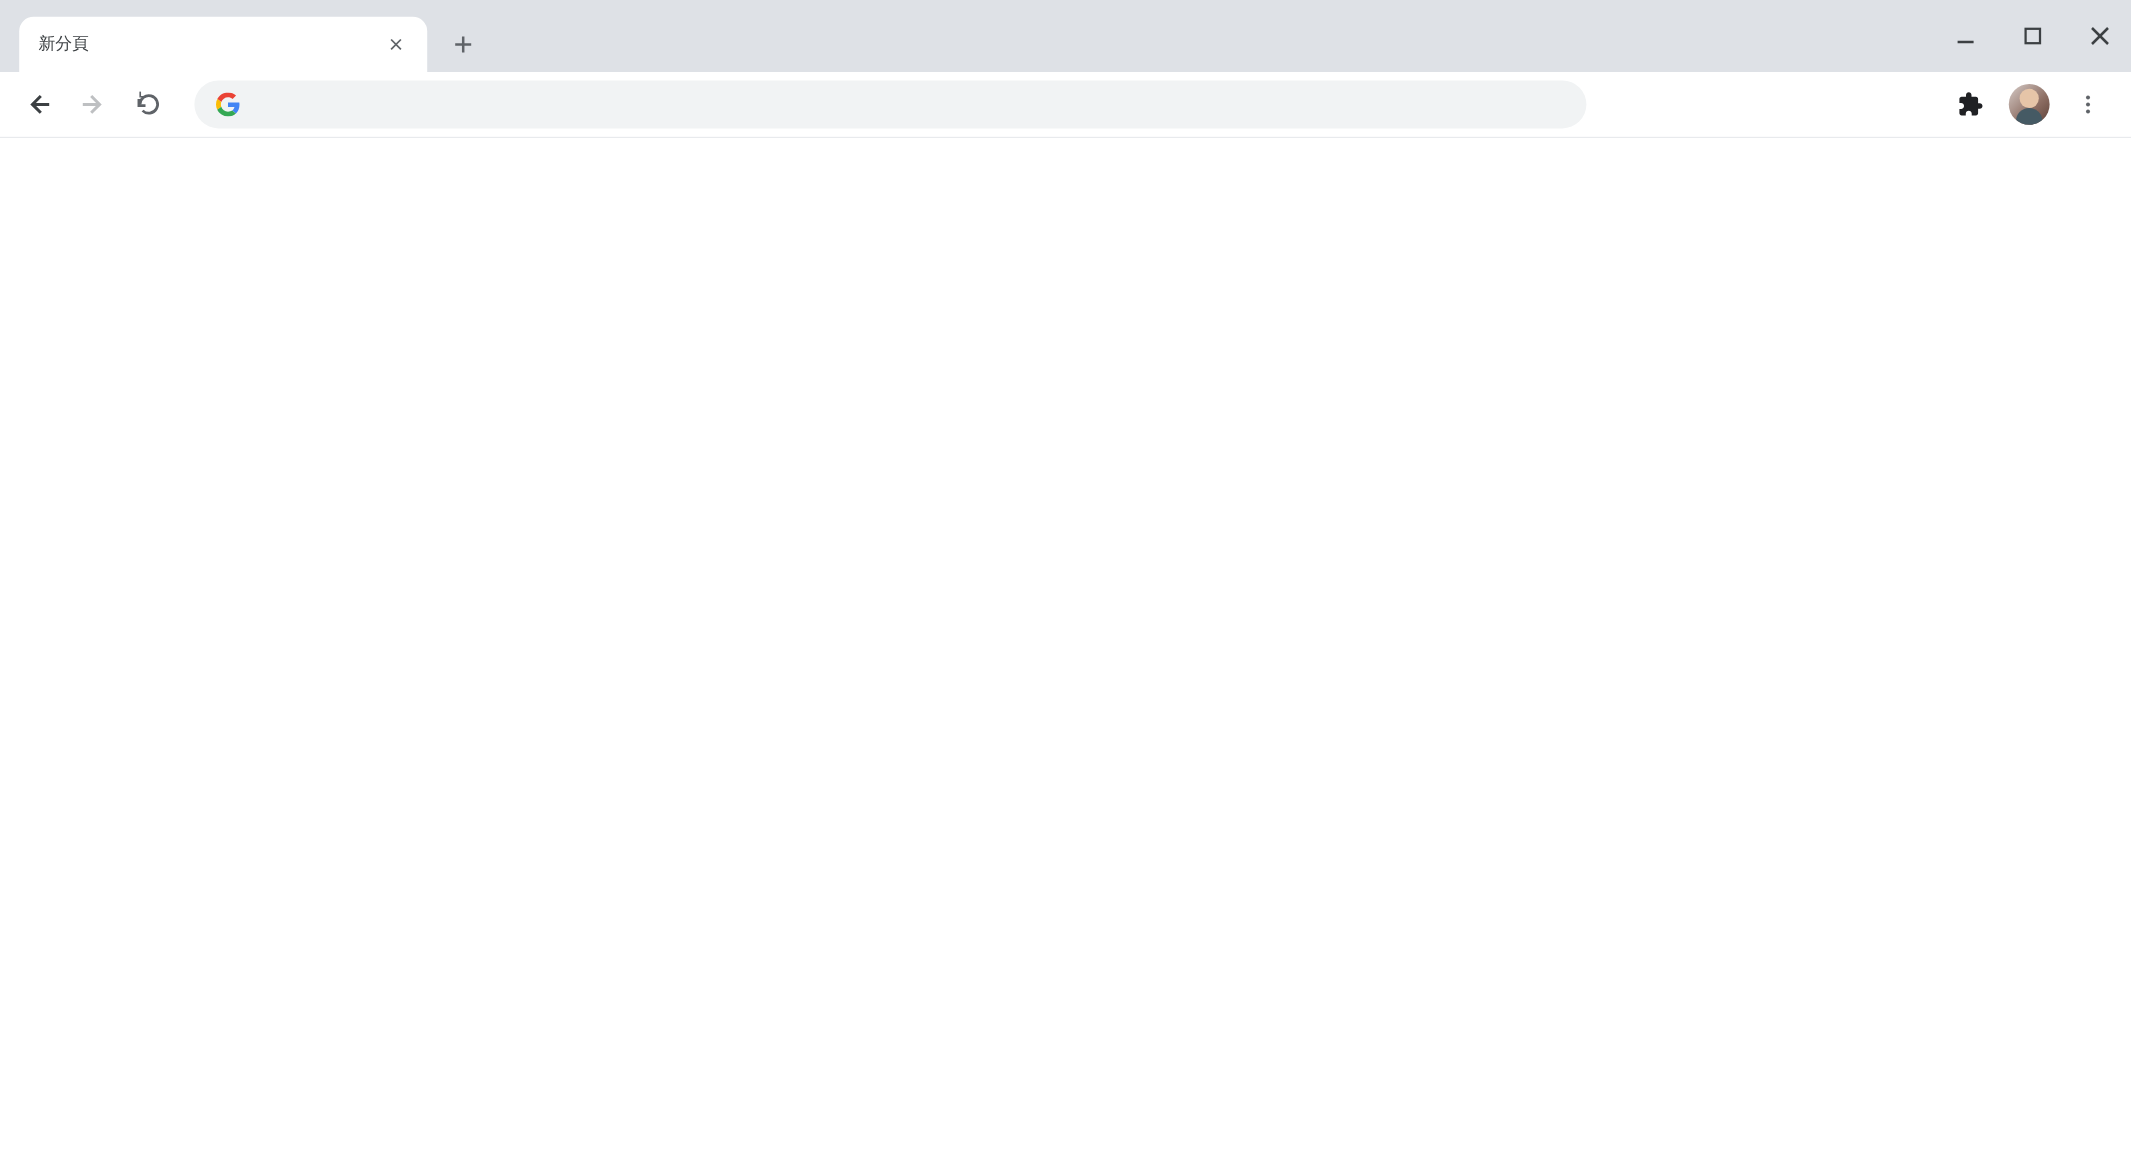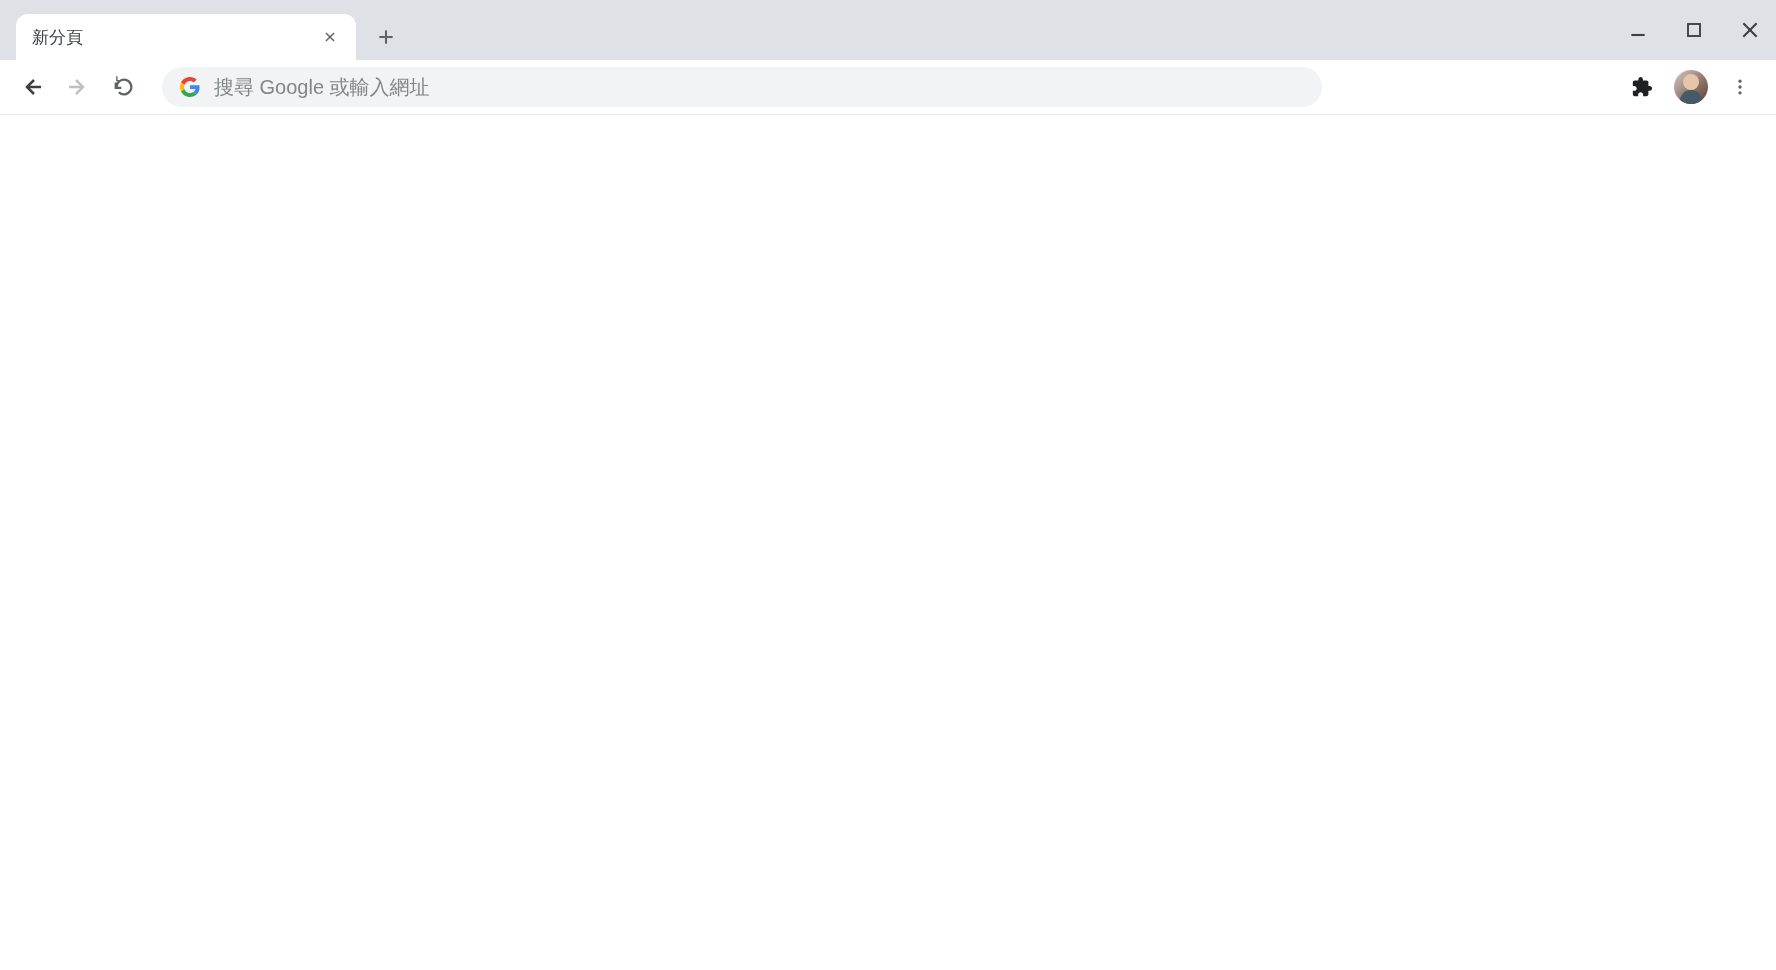--- a/index.html
+++ b/index.html
@@ -29,21 +29,21 @@
       border-top-left-radius: 12px;
       border-top-right-radius: 12px;
       display: flex;
       align-items: center;
       padding: 0 16px;
       position: relative;
       margin-bottom: 0;
     }
     .tab-title {
       flex: 1;
-      font-size: 17px;
+      font-size: 14px;
       color: #3c4043;
     }
     .tab-close {
       width: 20px;
       height: 20px;
       display: flex;
       align-items: center;
       justify-content: center;
       border-radius: 50%;
       cursor: pointer;
@@ -256,21 +256,20 @@
 
   <div class="omnibox">
     <span class="omnibox-icon">
       <svg viewBox="0 0 48 48" width="20" height="20">
         <path fill="#EA4335" d="M24 9.5c3.54 0 6.71 1.22 9.21 3.6l6.85-6.85C35.9 2.38 30.47 0 24 0 14.62 0 6.51 5.38 2.56 13.22l7.98 6.19C12.43 13.72 17.74 9.5 24 9.5z"></path>
         <path fill="#4285F4" d="M46.98 24.55c0-1.57-.15-3.09-.38-4.55H24v9.02h12.94c-.58 2.96-2.26 5.48-4.78 7.18l7.73 6c4.51-4.18 7.09-10.36 7.09-17.65z"></path>
         <path fill="#FBBC05" d="M10.53 28.59c-.48-1.45-.76-2.99-.76-4.59s.27-3.14.76-4.59l-7.98-6.19C.92 16.46 0 20.12 0 24c0 3.88.92 7.54 2.56 10.78l7.97-6.19z"></path>
         <path fill="#34A853" d="M24 48c6.48 0 11.93-2.13 15.89-5.81l-7.73-6c-2.15 1.45-4.92 2.3-8.16 2.3-6.26 0-11.57-4.22-13.47-9.91l-7.98 6.19C6.51 42.62 14.62 48 24 48z"></path>
       </svg>
     </span>
-    <input class="omnibox-input" type="text" placeholder="搜尋 Google 或輸入網址" style="">
   </div>
 
   <div class="toolbar-right">
     <div class="ext-btn">
       <svg width="22" height="22" viewBox="0 0 24 24" fill="currentColor">
         <path d="M20.5 11H19V7c0-1.1-.9-2-2-2h-4V3.5C13 2.12 11.88 1 10.5 1S8 2.12 8 3.5V5H4c-1.1 0-2 .9-2 2v3.8h1.5c1.5 0 2.7 1.2 2.7 2.7S5 16.2 3.5 16.2H2V20c0 1.1.9 2 2 2h3.8v-1.5c0-1.5 1.2-2.7 2.7-2.7s2.7 1.2 2.7 2.7V22H17c1.1 0 2-.9 2-2v-4h1.5c1.38 0 2.5-1.12 2.5-2.5S21.88 11 20.5 11z"></path>
       </svg>
     </div>
     <div class="avatar"></div>
     <div class="menu-btn">

